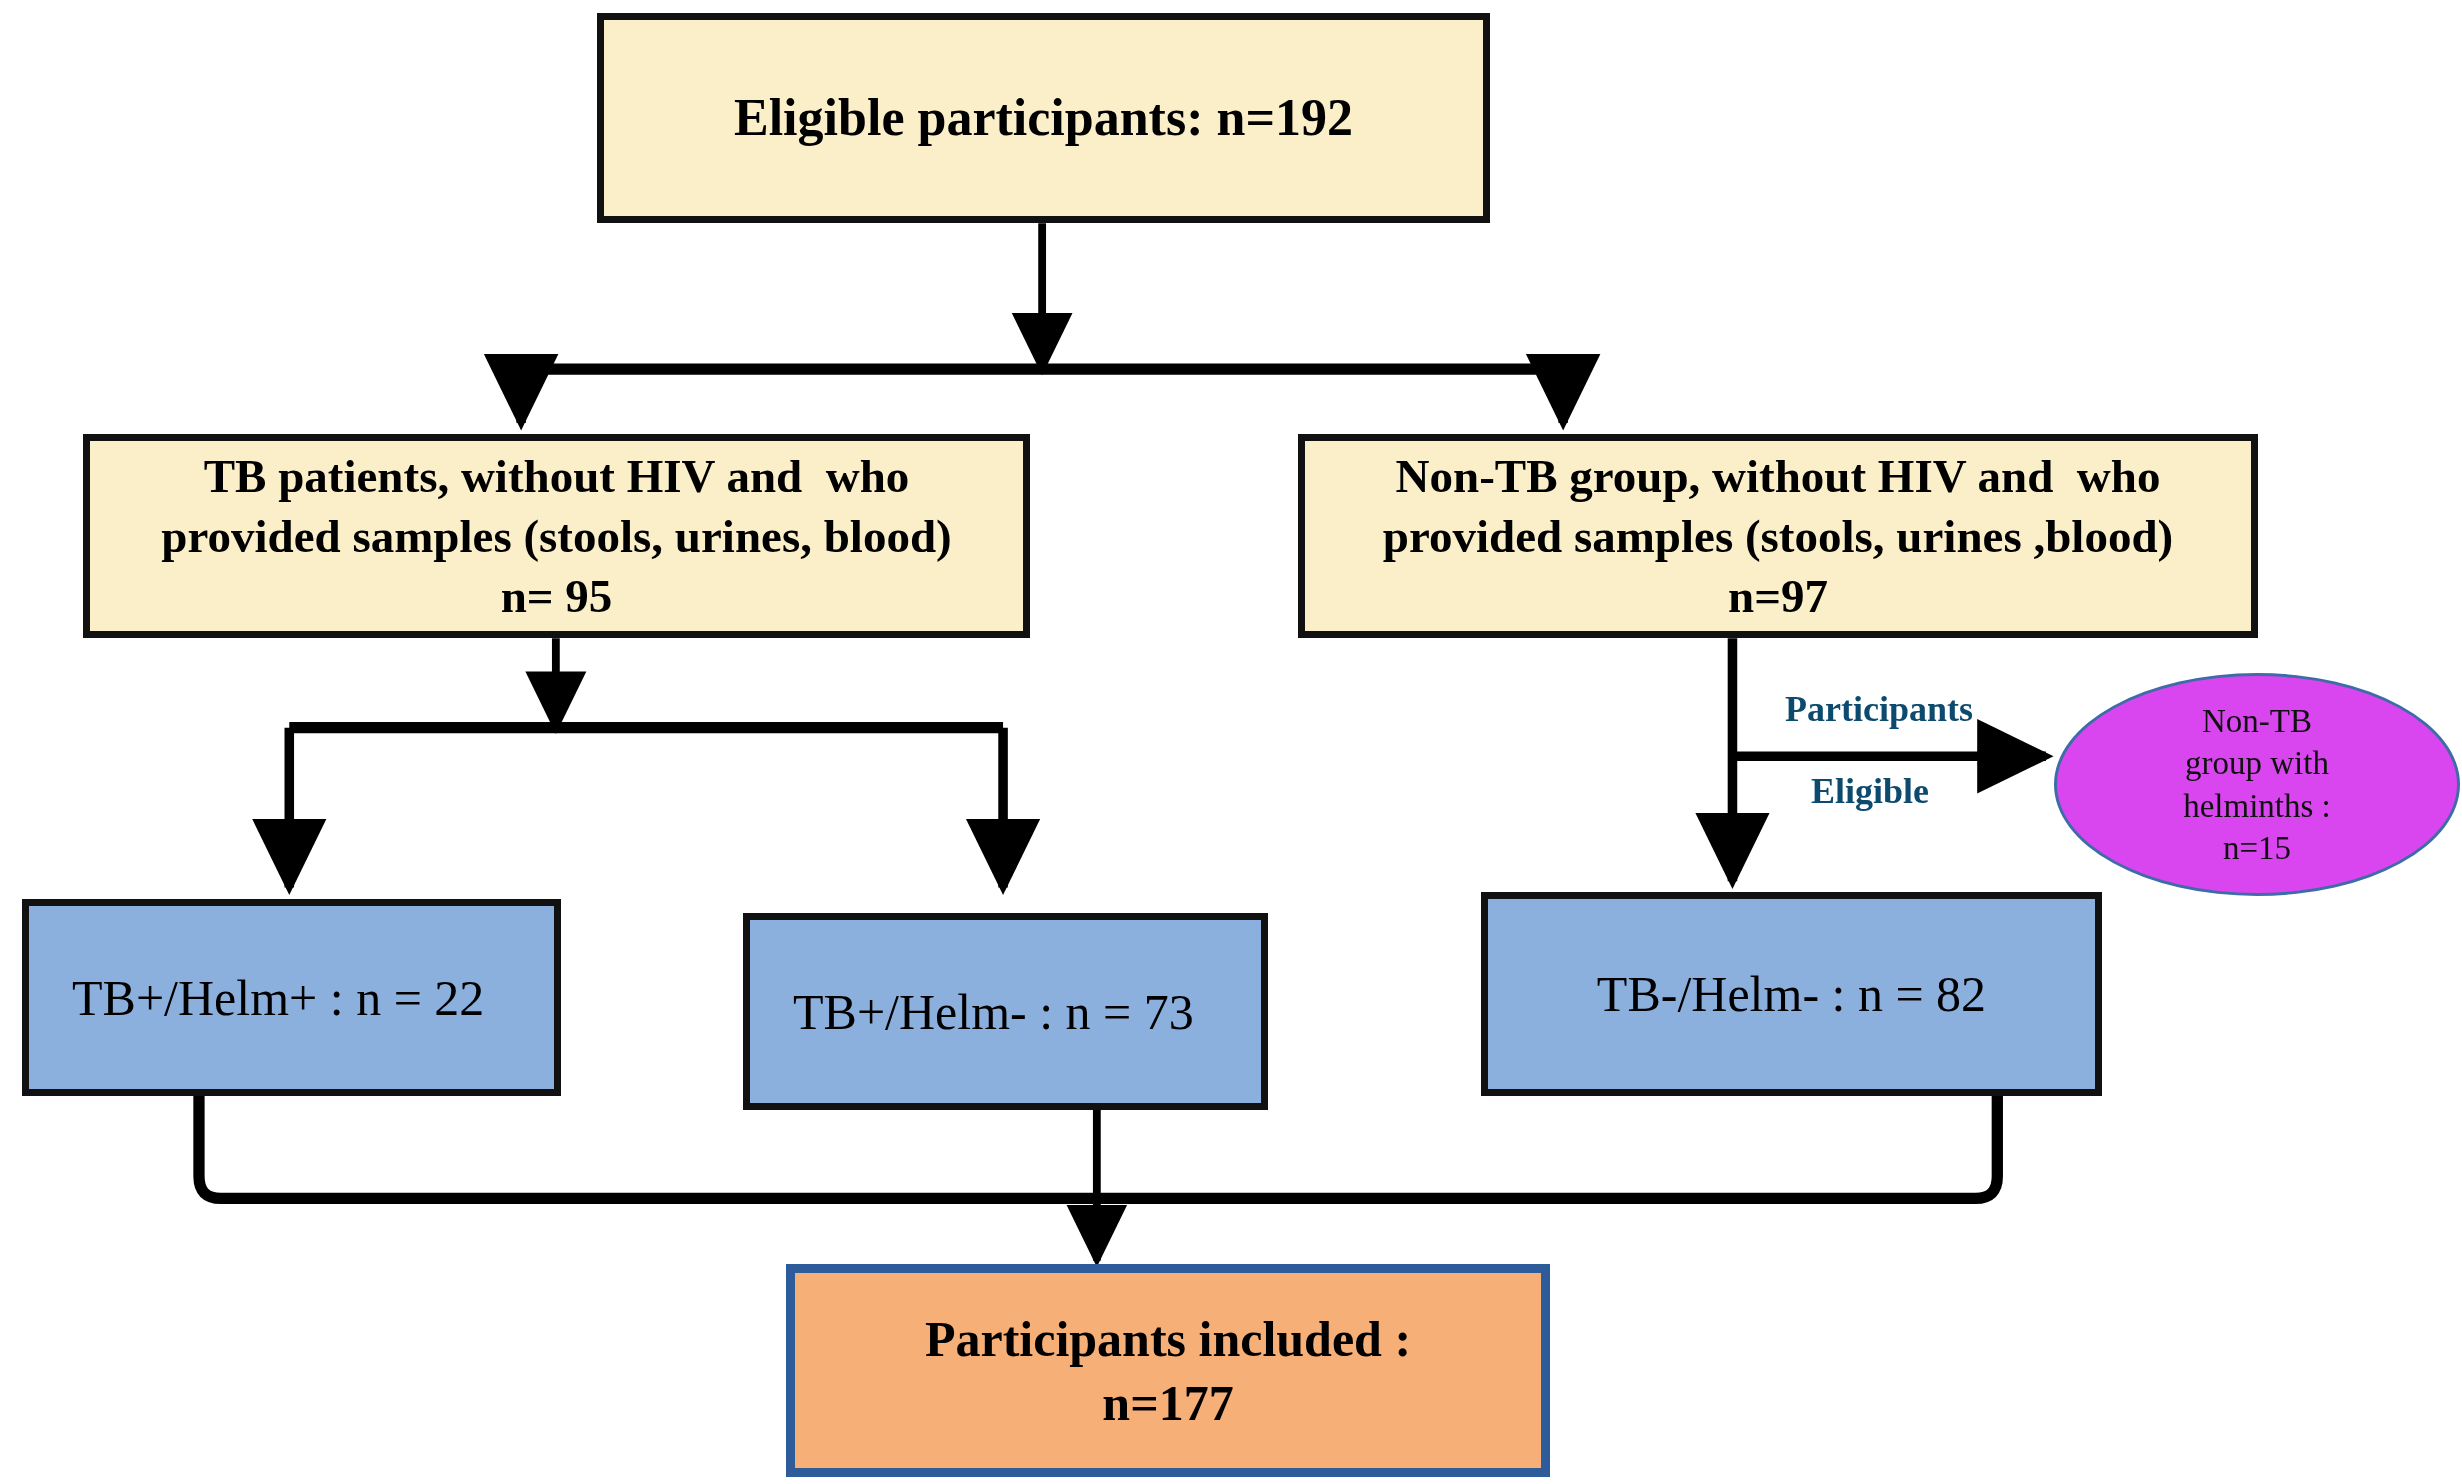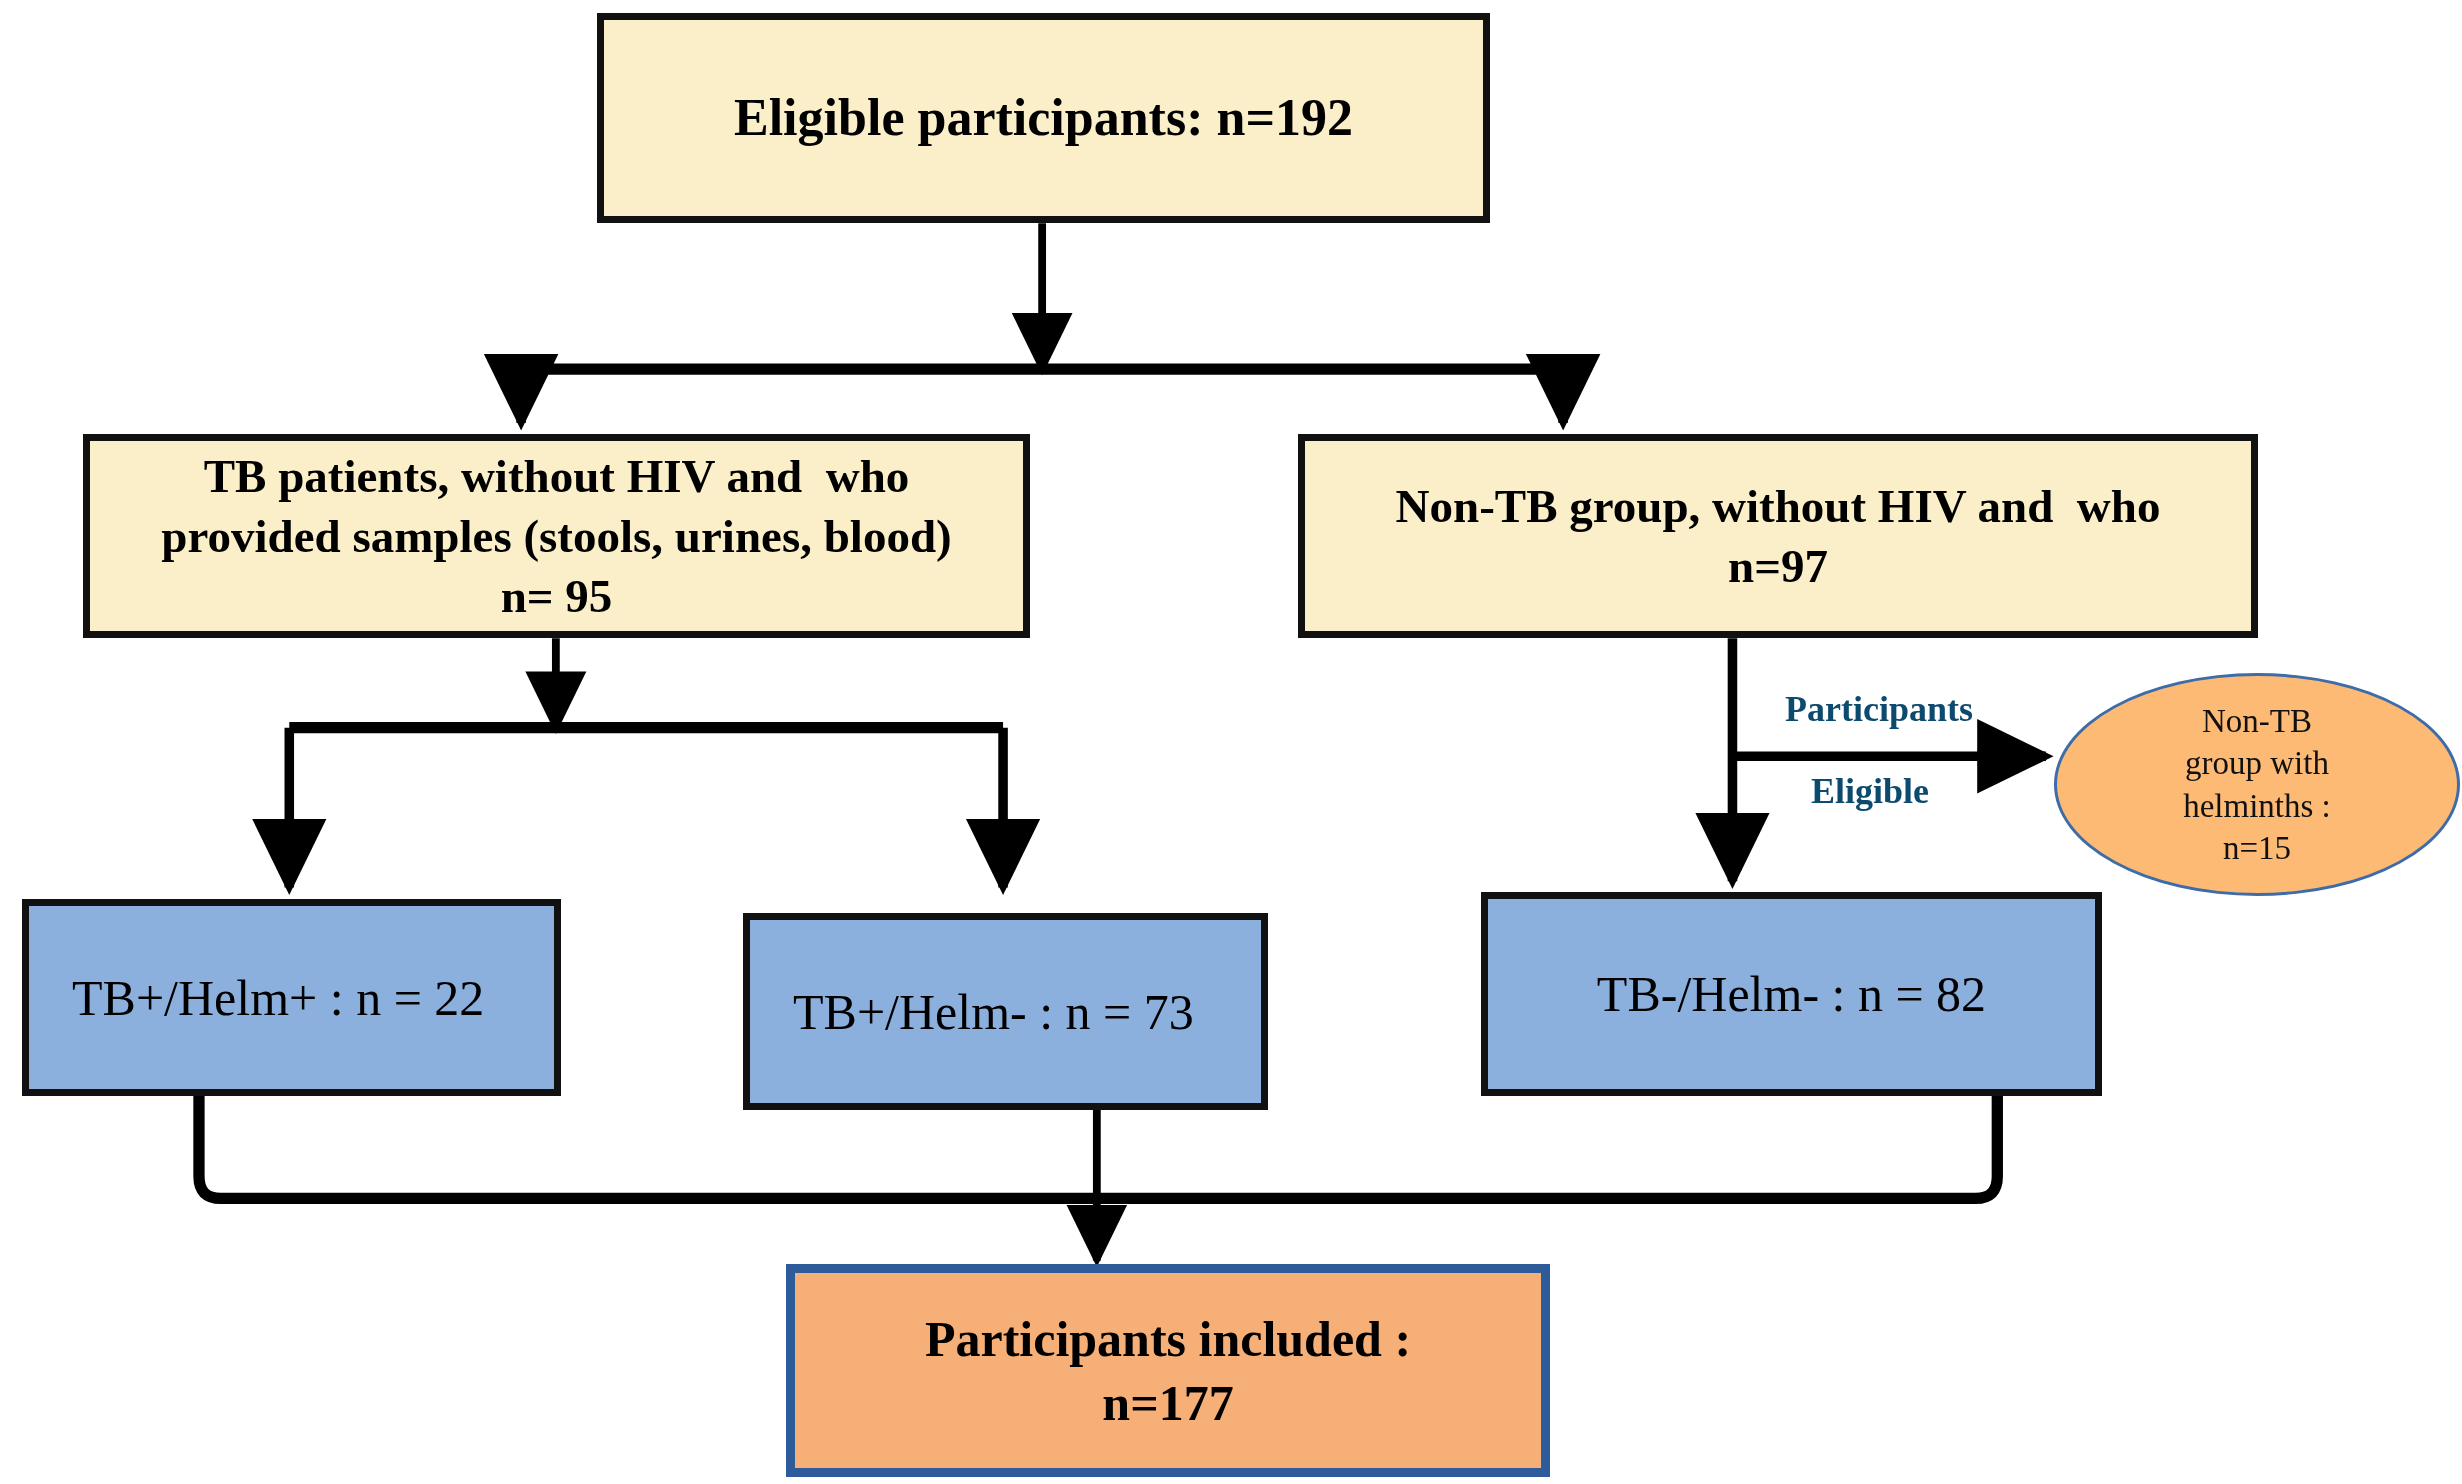--- a/index.html
+++ b/index.html
@@ -21,21 +21,21 @@
 
   #node-tb-helm-pos{left:22px;top:899px;width:539px;height:197px;font-size:50px;
       align-items:flex-start;padding-left:43px;}
   #node-tb-helm-neg{left:743px;top:899px;width:525px;height:197px;font-size:50px;
       align-items:flex-start;padding-left:43px;margin-top:14px;}
   #node-tb-neg-helm-neg{left:1481px;top:892px;width:621px;height:204px;font-size:50px;}
 
   #node-included{left:786px;top:1264px;width:764px;height:213px;font-size:50px;}
 
   .ellipse{position:absolute;left:2054px;top:673px;width:400px;height:217px;
-           border:3.5px solid #3E6CA8;border-radius:50%;background:#fdba74;
+           border:3.5px solid #3E6CA8;border-radius:50%;background:#d946ef;
            display:flex;flex-direction:column;align-items:center;justify-content:center;
            text-align:center;font-size:33px;line-height:1.22;color:#111111;}
 
   .edge-label{position:absolute;font-weight:bold;font-size:36px;color:#0c4a6e;
               text-align:center;line-height:1.0;white-space:nowrap;}
   #label-excluded-top{left:1785px;top:691px;}
   #label-excluded-bottom{left:1811px;top:773px;}
 </style>
 </head>
 <body>
@@ -82,20 +82,21 @@
   </div>
 
   <div class="node node-cream" id="node-tb">
     <span class="line">TB patients, without HIV and  who</span>
     <span class="line">provided samples (stools, urines, blood)</span>
     <span class="line">n= 95</span>
   </div>
 
   <div class="node node-cream" id="node-nontb">
     <span class="line">Non-TB group, without HIV and  who</span>
+    <span class="line">provided samples (stools, urines ,blood)</span>
     <span class="line">n=97</span>
   </div>
 
   <div class="node node-blue" id="node-tb-helm-pos">
     <span class="line">TB+/Helm+ : n = 22</span>
   </div>
 
   <div class="node node-blue" id="node-tb-helm-neg">
     <span class="line">TB+/Helm- : n = 73</span>
   </div>

